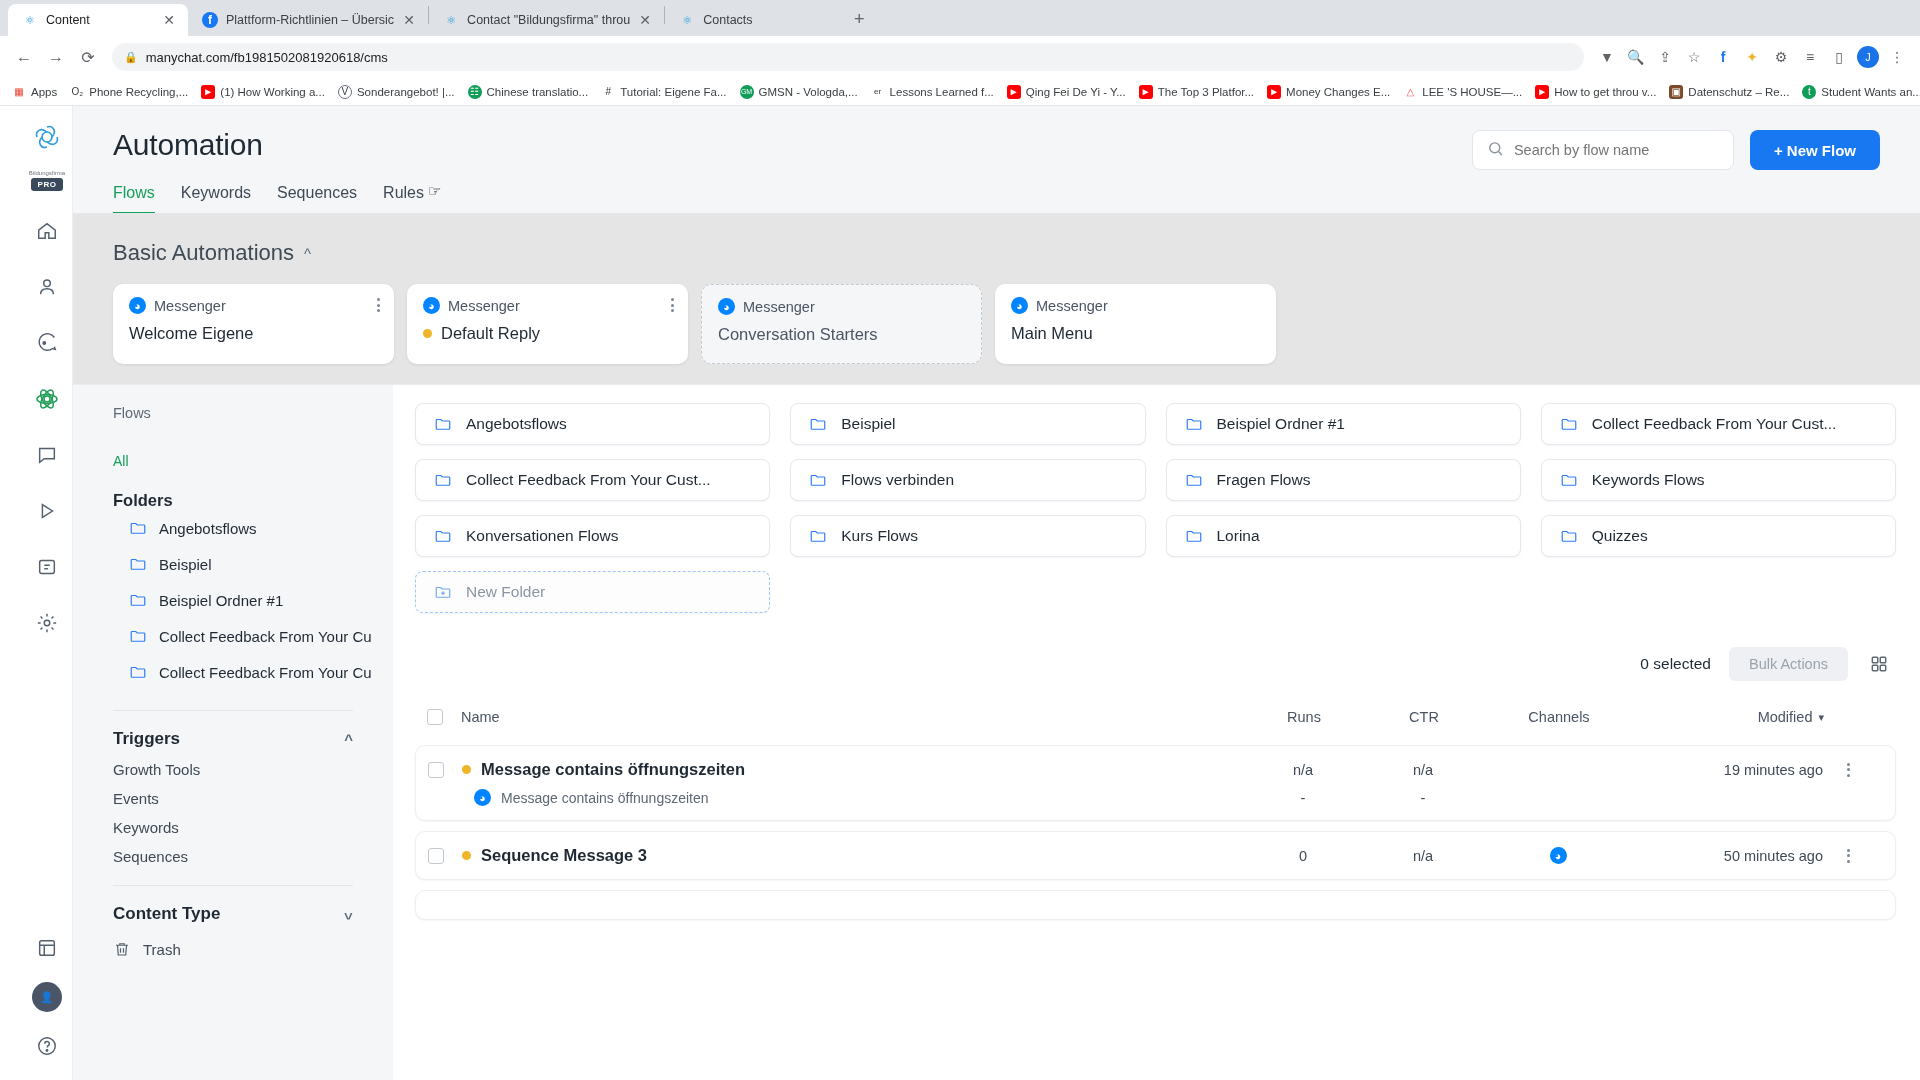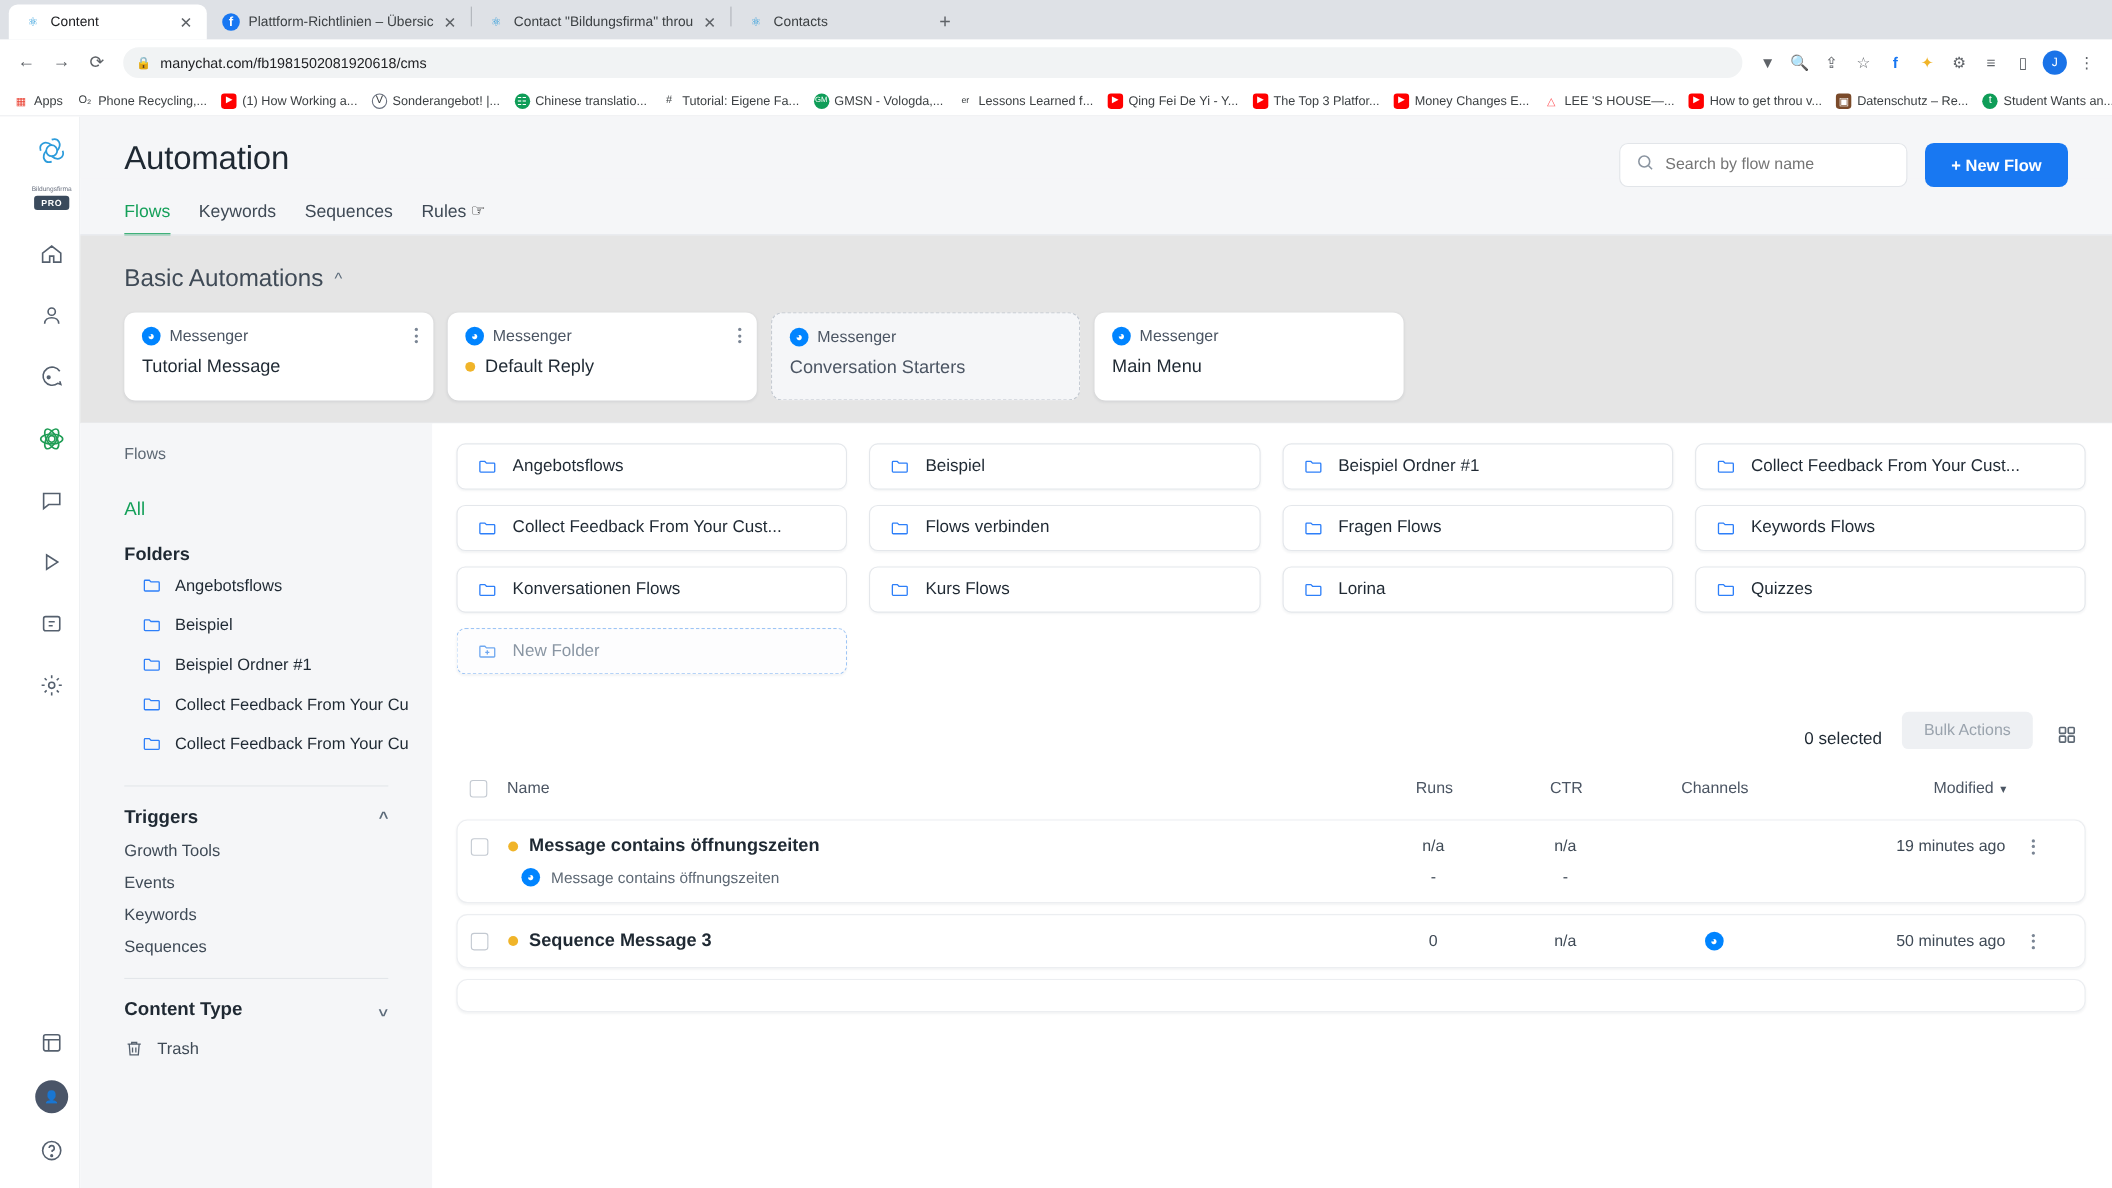--- a/index.html
+++ b/index.html
@@ -118,21 +118,21 @@
              display:flex;align-items:center;justify-content:center;flex:0 0 17px; }
   .card-name { margin-top:10px; font-size:16.5px; color:#1f2933; display:flex; align-items:center; gap:9px; }
   .dot-amber { width:9px;height:9px;border-radius:50%;background:#f0b429;flex:0 0 9px; }
   .kebab { position:absolute; right:14px; top:14px; display:flex; flex-direction:column; gap:2.5px; }
   .kebab i { width:3px;height:3px;border-radius:50%;background:#7a8594;display:block; }
 
   .lower { flex:1; display:flex; min-height:0; background:#fff; }
 
   .leftpanel { width:320px; flex:0 0 320px; background:#f5f6f8; padding: 20px 0 0 0; overflow:hidden; }
   .lp-label { font-size:14.5px; color:#5d6874; padding: 0 40px 0 40px; }
-  .lp-all { font-size:17px; color:#15a05a; padding: 32px 40px 0 40px; }
+  .lp-all { font-size:14px; color:#15a05a; padding: 32px 40px 0 40px; }
   .lp-folders-h { font-size:16.5px; color:#1f2933; font-weight:bold; padding: 22px 40px 0 40px; }
   .lp-item { display:flex; align-items:center; gap:12px; padding: 9px 12px 9px 56px; font-size:15px; color:#1f2933;
              white-space:nowrap; overflow:hidden; }
   .folder-ic { width:18px;height:18px;flex:0 0 18px; }
   .lp-divider { height:1px; background:#e3e6ea; margin: 20px 40px 0 40px; }
   .lp-sechead { display:flex; align-items:center; justify-content:space-between;
                 padding: 18px 40px 0 40px; font-size:17px; color:#1f2933; font-weight:bold; }
   .lp-sub { font-size:15px; color:#3f4a56; padding: 12px 40px 0 40px; }
   .lp-trash { display:flex; align-items:center; gap:12px; padding: 16px 40px 0 40px; font-size:15px; color:#3f4a56; }
 
@@ -141,21 +141,21 @@
   .folder-grid { display:grid; grid-template-columns: repeat(4, 1fr); gap:14px 20px; }
   .fcard {
     height:42px; background:#fff; border:1px solid #e4e7eb; border-radius:8px;
     display:flex; align-items:center; gap:14px; padding: 0 18px; font-size:15.5px; color:#1f2933;
     box-shadow: 0 1px 2px rgba(20,30,50,.05);
     white-space:nowrap; overflow:hidden;
   }
   .fcard .fname { overflow:hidden; text-overflow:ellipsis; }
   .fcard.newf { border:1px dashed #9ec5f5; color:#8a96a3; background:#fdfdfe; }
 
-  .bulkrow { display:flex; align-items:flex-end; justify-content:flex-end; gap:18px; margin-top:34px; padding-right:4px; }
+  .bulkrow { display:flex; align-items:center; justify-content:flex-end; gap:18px; margin-top:34px; padding-right:4px; }
   .selcount { font-size:15.5px; color:#1f2933; }
   .bulkbtn { background:#eef0f3; color:#9aa3ad; border:none; border-radius:6px; height:34px; padding:0 20px;
              font-size:14.5px; font-family:Liberation Sans, sans-serif; }
   .gridview { width:26px;height:26px;display:flex;align-items:center;justify-content:center;color:#5d6874; }
 
   .tbl { margin-top:18px; }
   .tbl-head { display:flex; align-items:center; height:36px; font-size:14.5px; color:#4b5563; padding: 0 22px 0 12px; }
   .cbx { width:16px;height:16px;border:1.5px solid #c3c9d1;border-radius:3px;flex:0 0 16px; background:#fff; }
   .c-name { flex:1; padding-left:18px; }
   .c-runs { width:120px; text-align:center; }
@@ -411,21 +411,21 @@
           <span>Basic Automations</span>
           <span class="chev-up">^</span>
         </div>
         <div class="cards">
 
           <div class="card">
             <div class="card-top">
               <span class="msgr-ic">◕</span>
               <span>Messenger</span>
             </div>
-            <div class="card-name">Tutorial Message</div>
+            <div class="card-name">Welcome Eigene</div>
             <div class="kebab">
                 <i></i>
                 <i></i>
                 <i></i>
               </div>
           </div>
 
           <div class="card">
             <div class="card-top">
               <span class="msgr-ic">◕</span>

